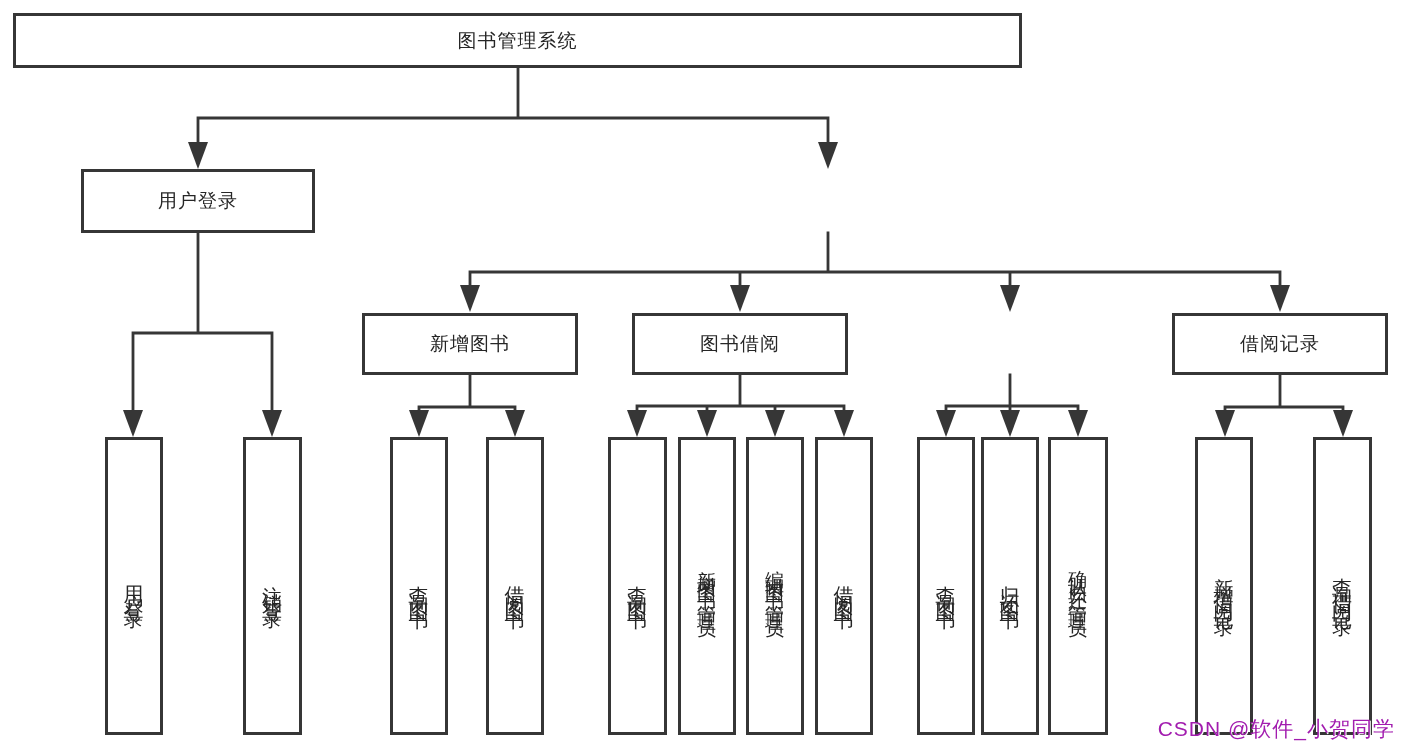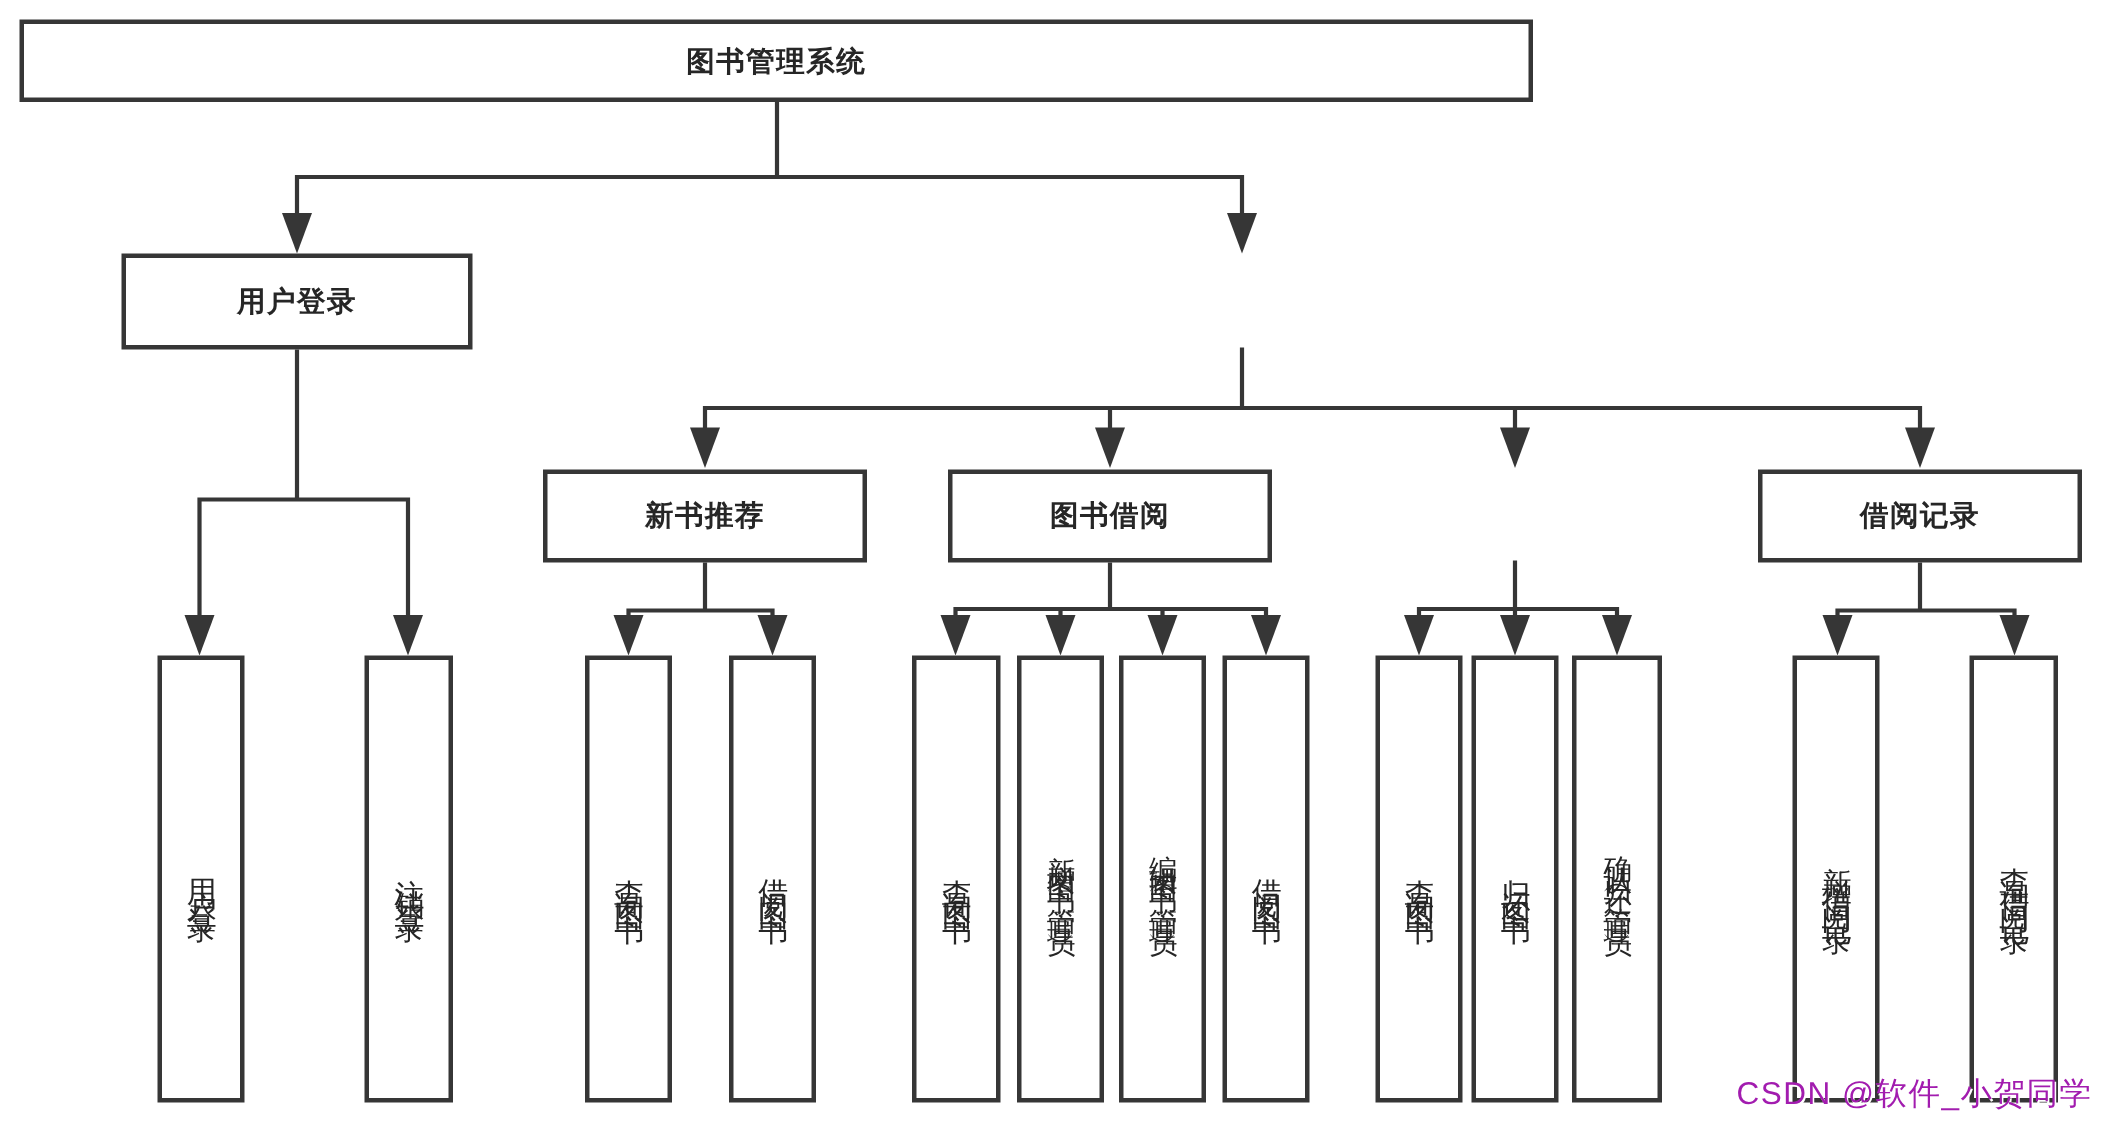--- a/index.html
+++ b/index.html
@@ -20,21 +20,21 @@
   .node {
     position: absolute;
     box-sizing: border-box;
     border: 3px solid #363636;
     background: #ffffff;
     display: flex;
     align-items: center;
     justify-content: center;
     text-align: center;
   }
-  .h-node { font-size: 19px; letter-spacing: 1px; font-weight: bold; }
+  .h-node { font-size: 19px; letter-spacing: 1px; }
   .v-node {
     writing-mode: vertical-rl;
     text-orientation: mixed;
     font-size: 20px;
     letter-spacing: 8px;
     line-height: 1;
   }
   .v-node.long { letter-spacing: 7px; font-size: 19px; }
   .watermark {
     position: absolute;
@@ -110,21 +110,21 @@
 
   <div class="node h-node root">
     <span>图书管理系统</span>
   </div>
 
   <div class="node h-node l2-a">
     <span>用户登录</span>
   </div>
 
   <div class="node h-node l3-a">
-    <span>新书推荐</span>
+    <span>新增图书</span>
   </div>
   <div class="node h-node l3-b">
     <span>图书借阅</span>
   </div>
   <div class="node h-node l3-d">
     <span>借阅记录</span>
   </div>
 
   <div class="node v-node leaf lf-a1">
     <span>用户登录</span>

